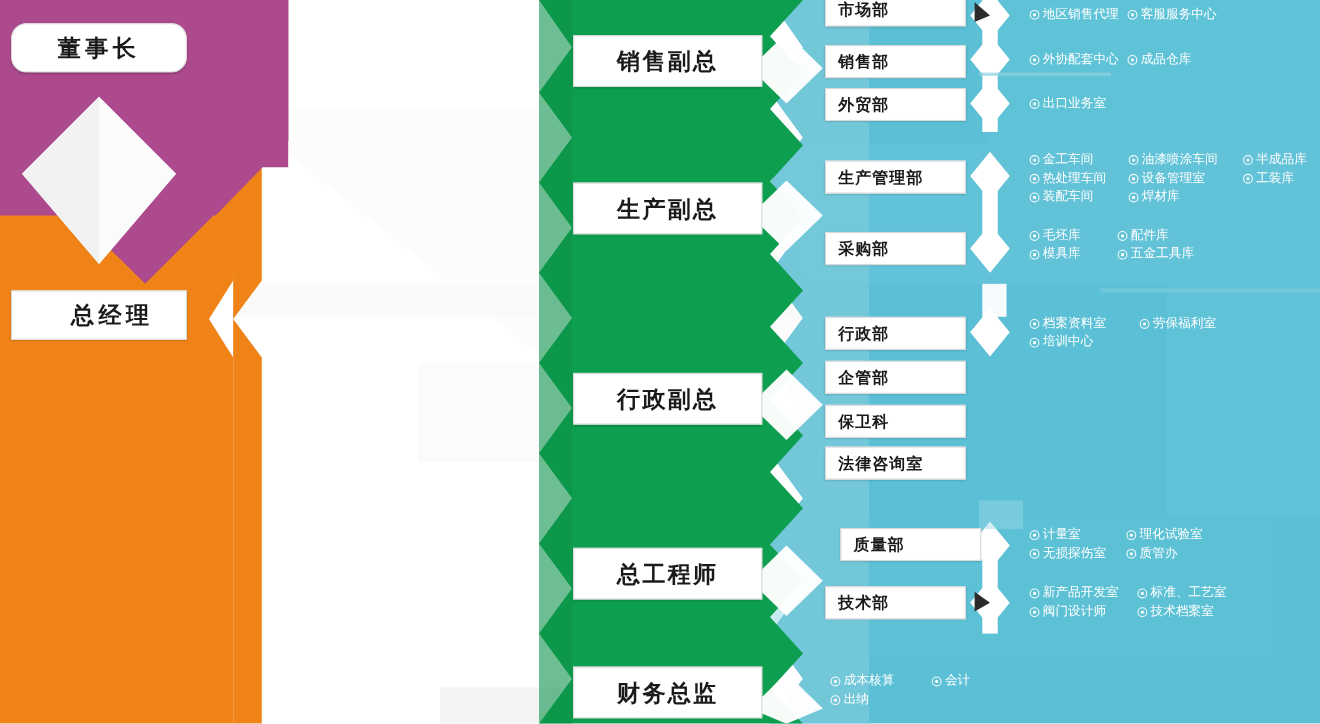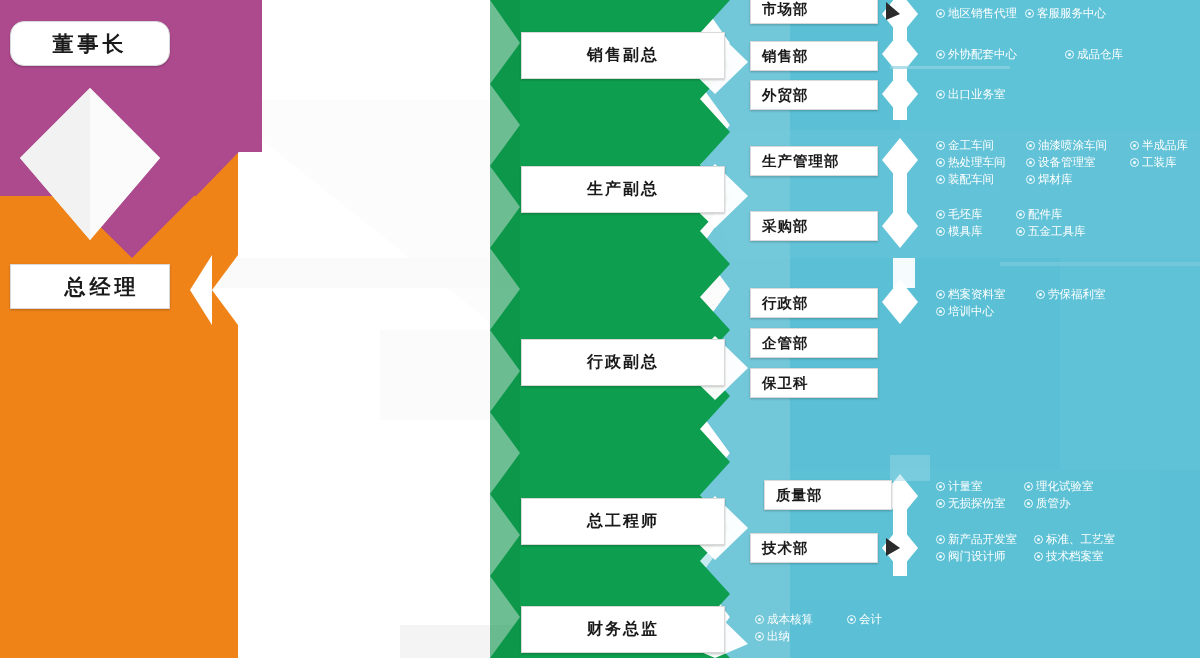--- a/index.html
+++ b/index.html
@@ -32,21 +32,21 @@
     box-shadow: 0 1px 2px rgba(0,0,0,0.22);
     display: flex;
     align-items: center;
     justify-content: center;
     color: #1a1a1a;
     font-weight: bold;
     letter-spacing: 1px;
     white-space: nowrap;
   }
   .lbl.top     { width: 160px; height: 45px; font-size: 21px; letter-spacing: 4px; }
-  .lbl.exec    { width: 204px; height: 47px; font-size: 16px; letter-spacing: 2px; }
+  .lbl.exec    { width: 172px; height: 47px; font-size: 21px; letter-spacing: 2px; }
   .lbl.dept    { width: 128px; height: 30px; font-size: 14.5px; letter-spacing: 1px;
                  justify-content: flex-start; padding-left: 11px; }
 
   
   .subgroup {
     position: absolute;
     display: flex;
     flex-wrap: wrap;
     align-content: flex-start;
   }
@@ -218,39 +218,42 @@
   </div>
   <div class="lbl dept" style="left:750px; top:288px;">
     <span>行政部</span>
   </div>
   <div class="lbl dept" style="left:750px; top:328px;">
     <span>企管部</span>
   </div>
   <div class="lbl dept" style="left:750px; top:368px;">
     <span>保卫科</span>
   </div>
+  <div class="lbl dept" style="left:750px; top:406px;">
+    <span>法律咨询室</span>
+  </div>
   <div class="lbl dept" style="left:764px; top:480px;">
     <span>质量部</span>
   </div>
   <div class="lbl dept" style="left:750px; top:533px;">
     <span>技术部</span>
   </div>
 
   <div class="subgroup" style="left:936px; top:5px; width:255px;">
     <div class="subitem">
       <span class="bullet"></span>
       <span>地区销售代理</span>
     </div>
     <div class="subitem">
       <span class="bullet"></span>
       <span>客服服务中心</span>
     </div>
   </div>
 
-  <div class="subgroup" style="left:936px; top:46px; width:255px;gap:40px;">
+  <div class="subgroup" style="left:936px; top:46px; width:255px;">
     <div class="subitem">
       <span class="bullet"></span>
       <span>外协配套中心</span>
     </div>
     <div class="subitem">
       <span class="bullet"></span>
       <span>成品仓库</span>
     </div>
   </div>
 

